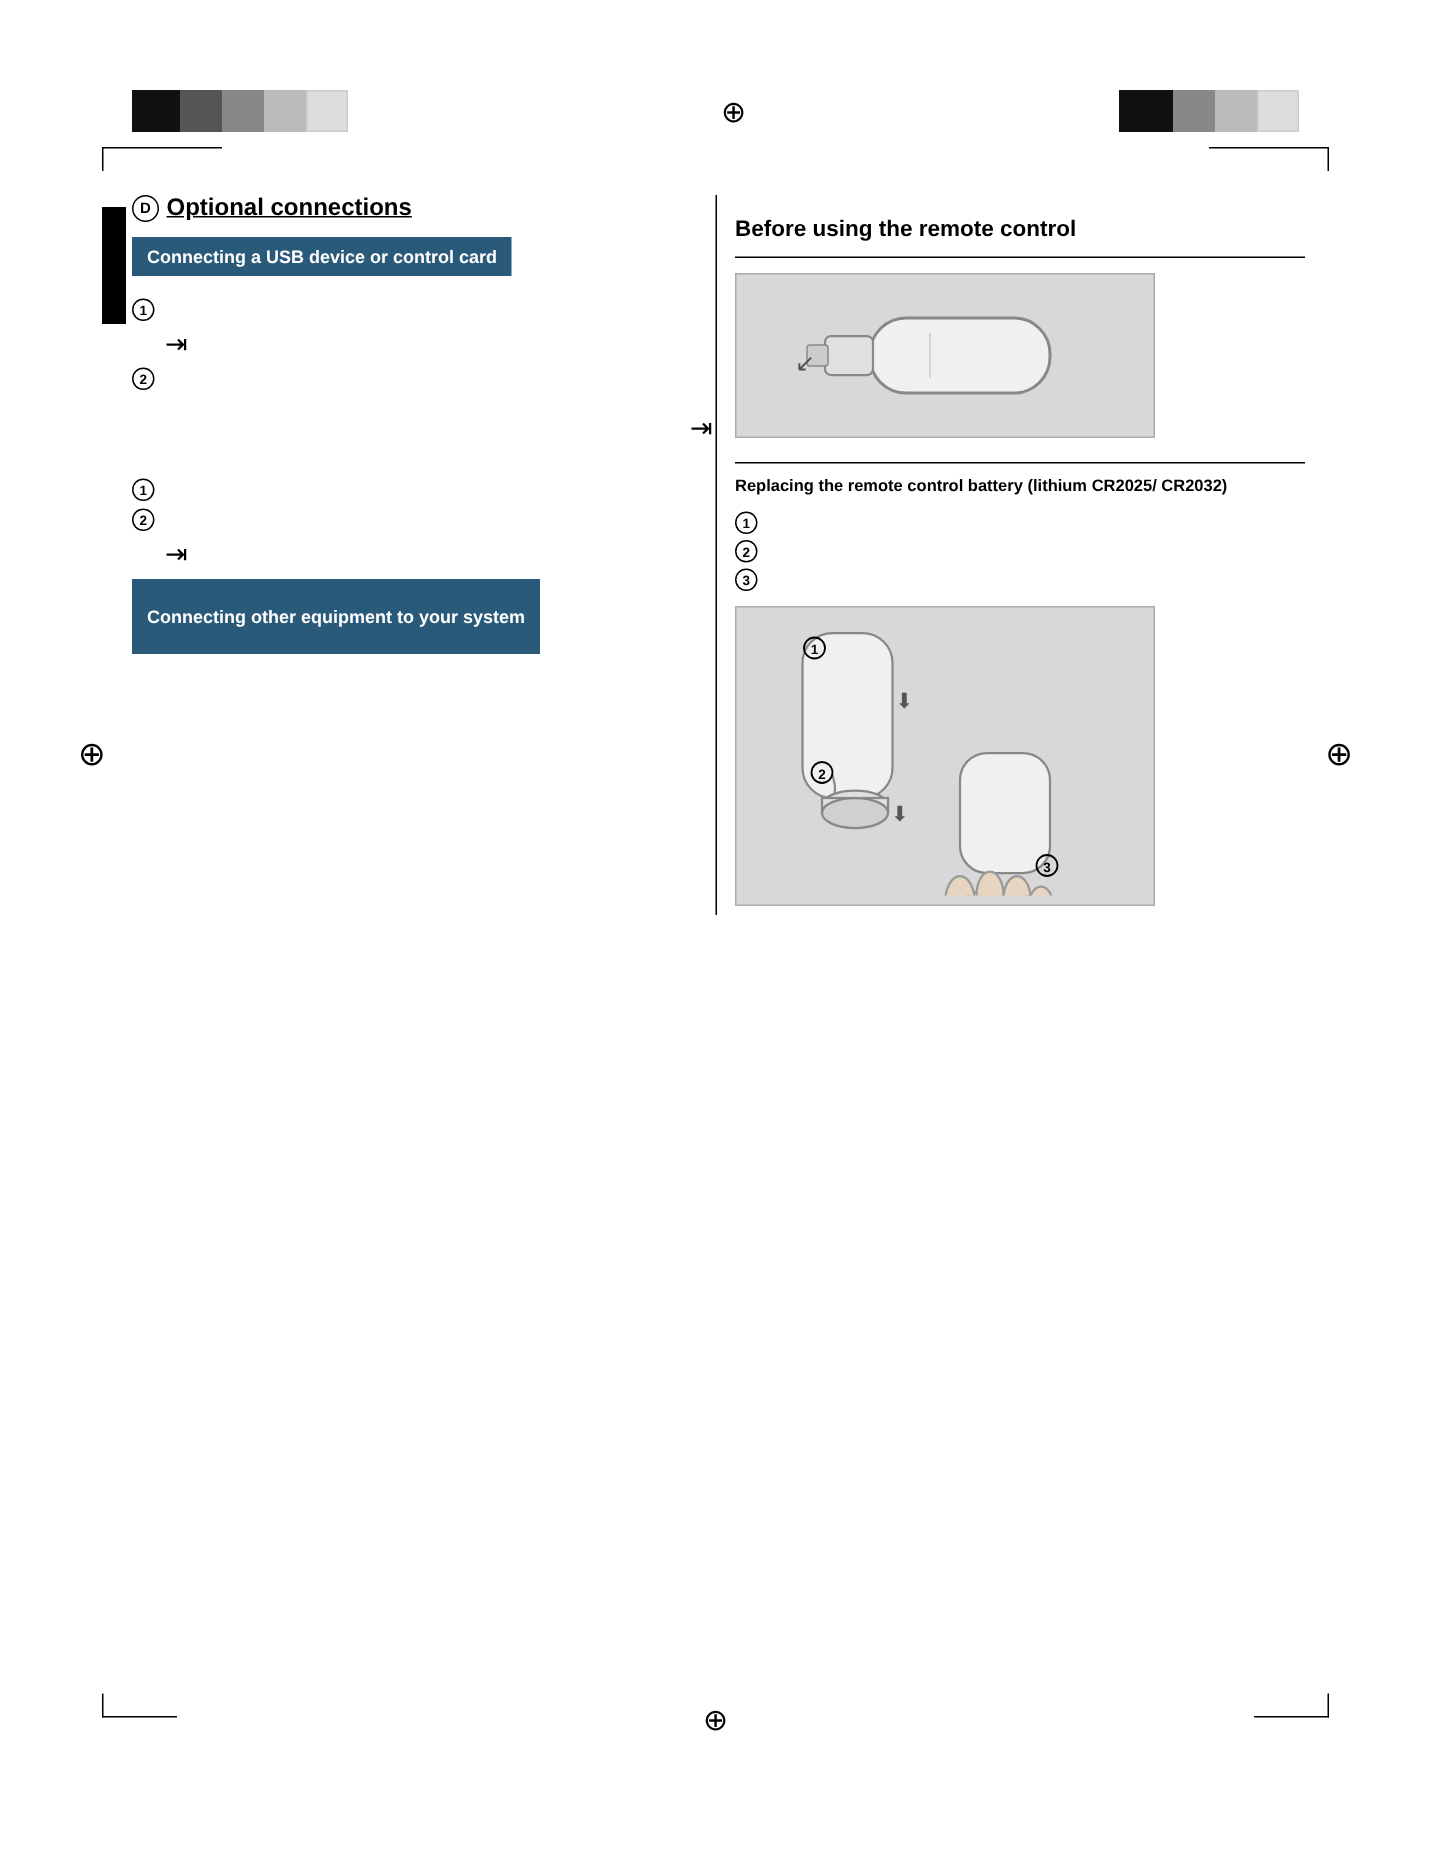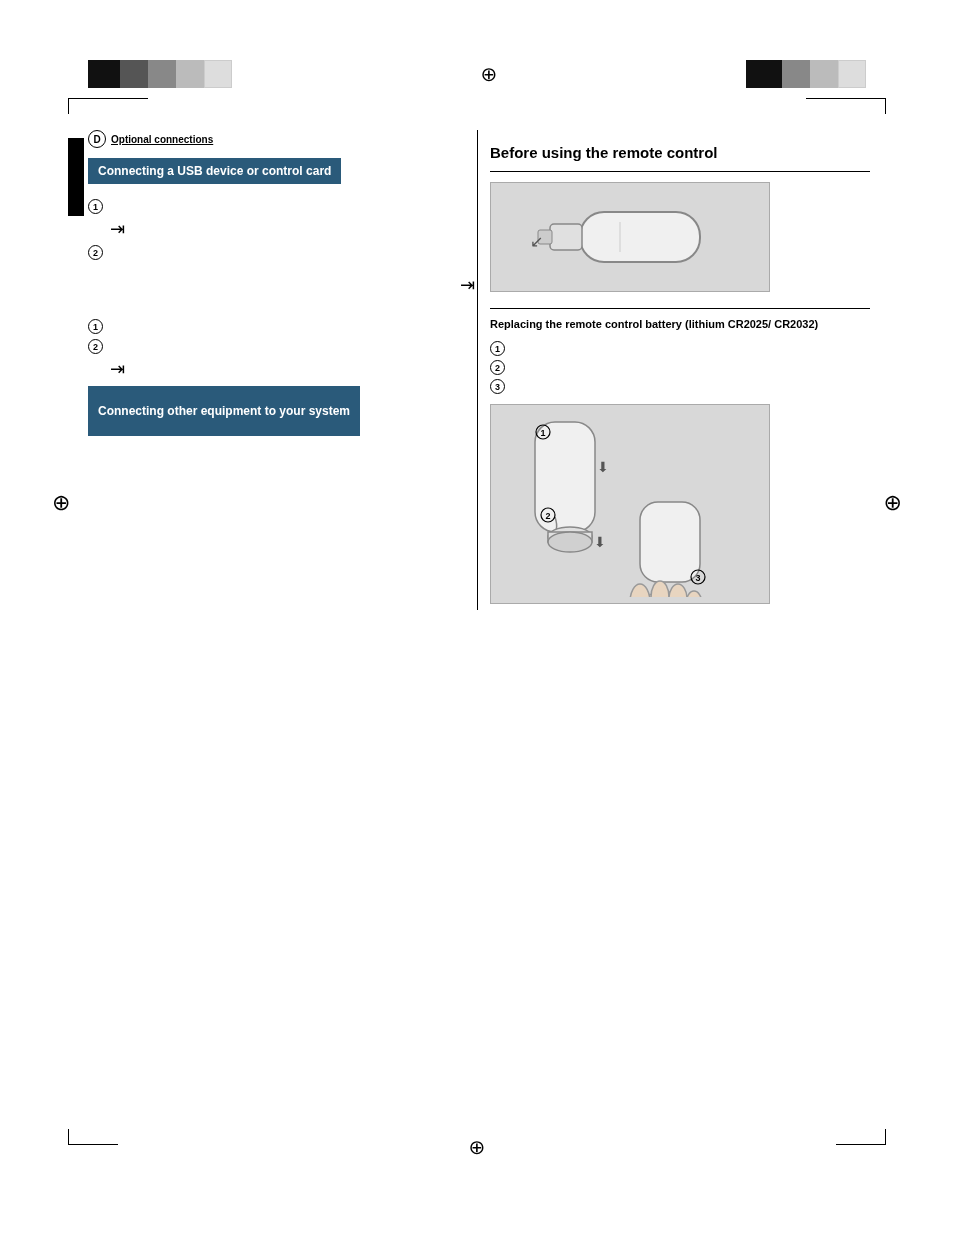--- a/index.html
+++ b/index.html
@@ -97,21 +97,21 @@
 
 <div style="position:absolute; left:50%; bottom:76px; transform:translateX(-50%); font-size:20px;">⊕</div>
 
 <div style="position:absolute; top:130px; left:88px; width:350px;">
   
   <div style="position:absolute; left:-20px; top:8px; width:16px; height:78px; background:#000;"></div>
 
   
   <div style="display:flex; align-items:center; gap:5px; margin-bottom:10px;">
     <div style="width:18px; height:18px; border:1.5px solid #000; border-radius:50%; display:flex; align-items:center; justify-content:center; font-size:10px; font-weight:bold;">D</div>
-    <span style="font-size:10px; font-weight:bold; text-decoration:underline;">Optional connections</span>
+    <span style="font-size:16px; font-weight:bold; text-decoration:underline;">Optional connections</span>
   </div>
 
   
   <div style="background:#2a5a7a; color:#fff; padding:6px 10px; font-size:12px; font-weight:bold; display:inline-block; margin-bottom:10px;">Connecting a USB device or control card</div>
 
   
   <div style="display:flex; align-items:flex-start; margin:4px 0;">
     <div style="width:15px; height:15px; border:1.5px solid #000; border-radius:50%; display:flex; align-items:center; justify-content:center; font-size:9px; font-weight:bold; flex-shrink:0; margin-right:5px; margin-top:1px;">1</div>
     <span style="font-size:11.5px; line-height:1.4;"></span>
   </div>

